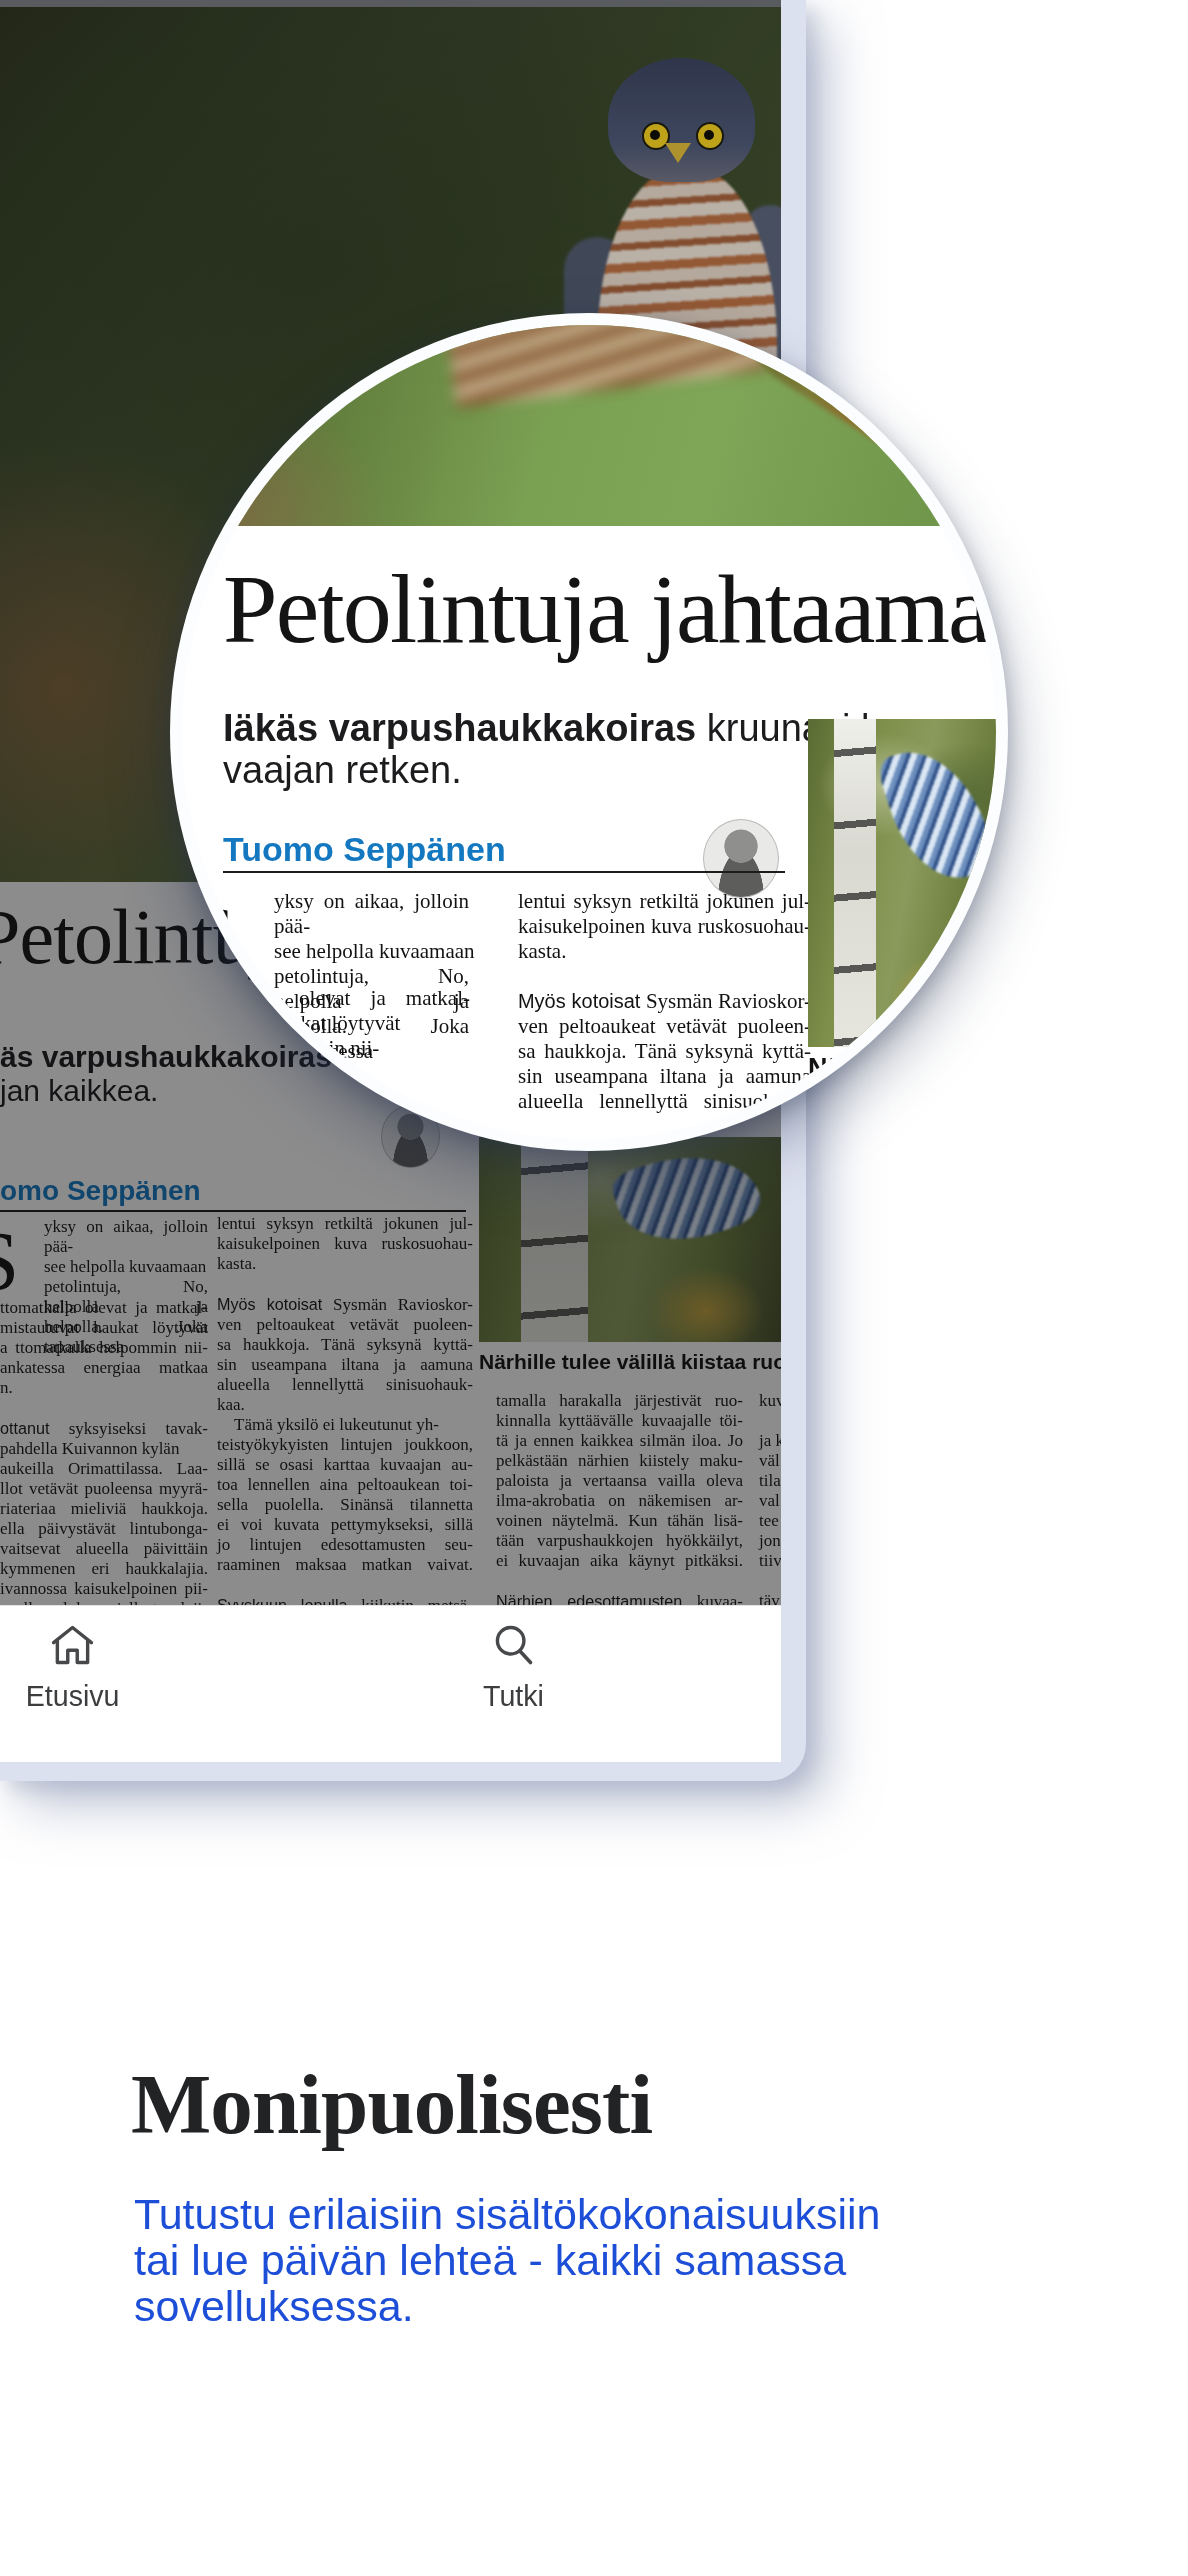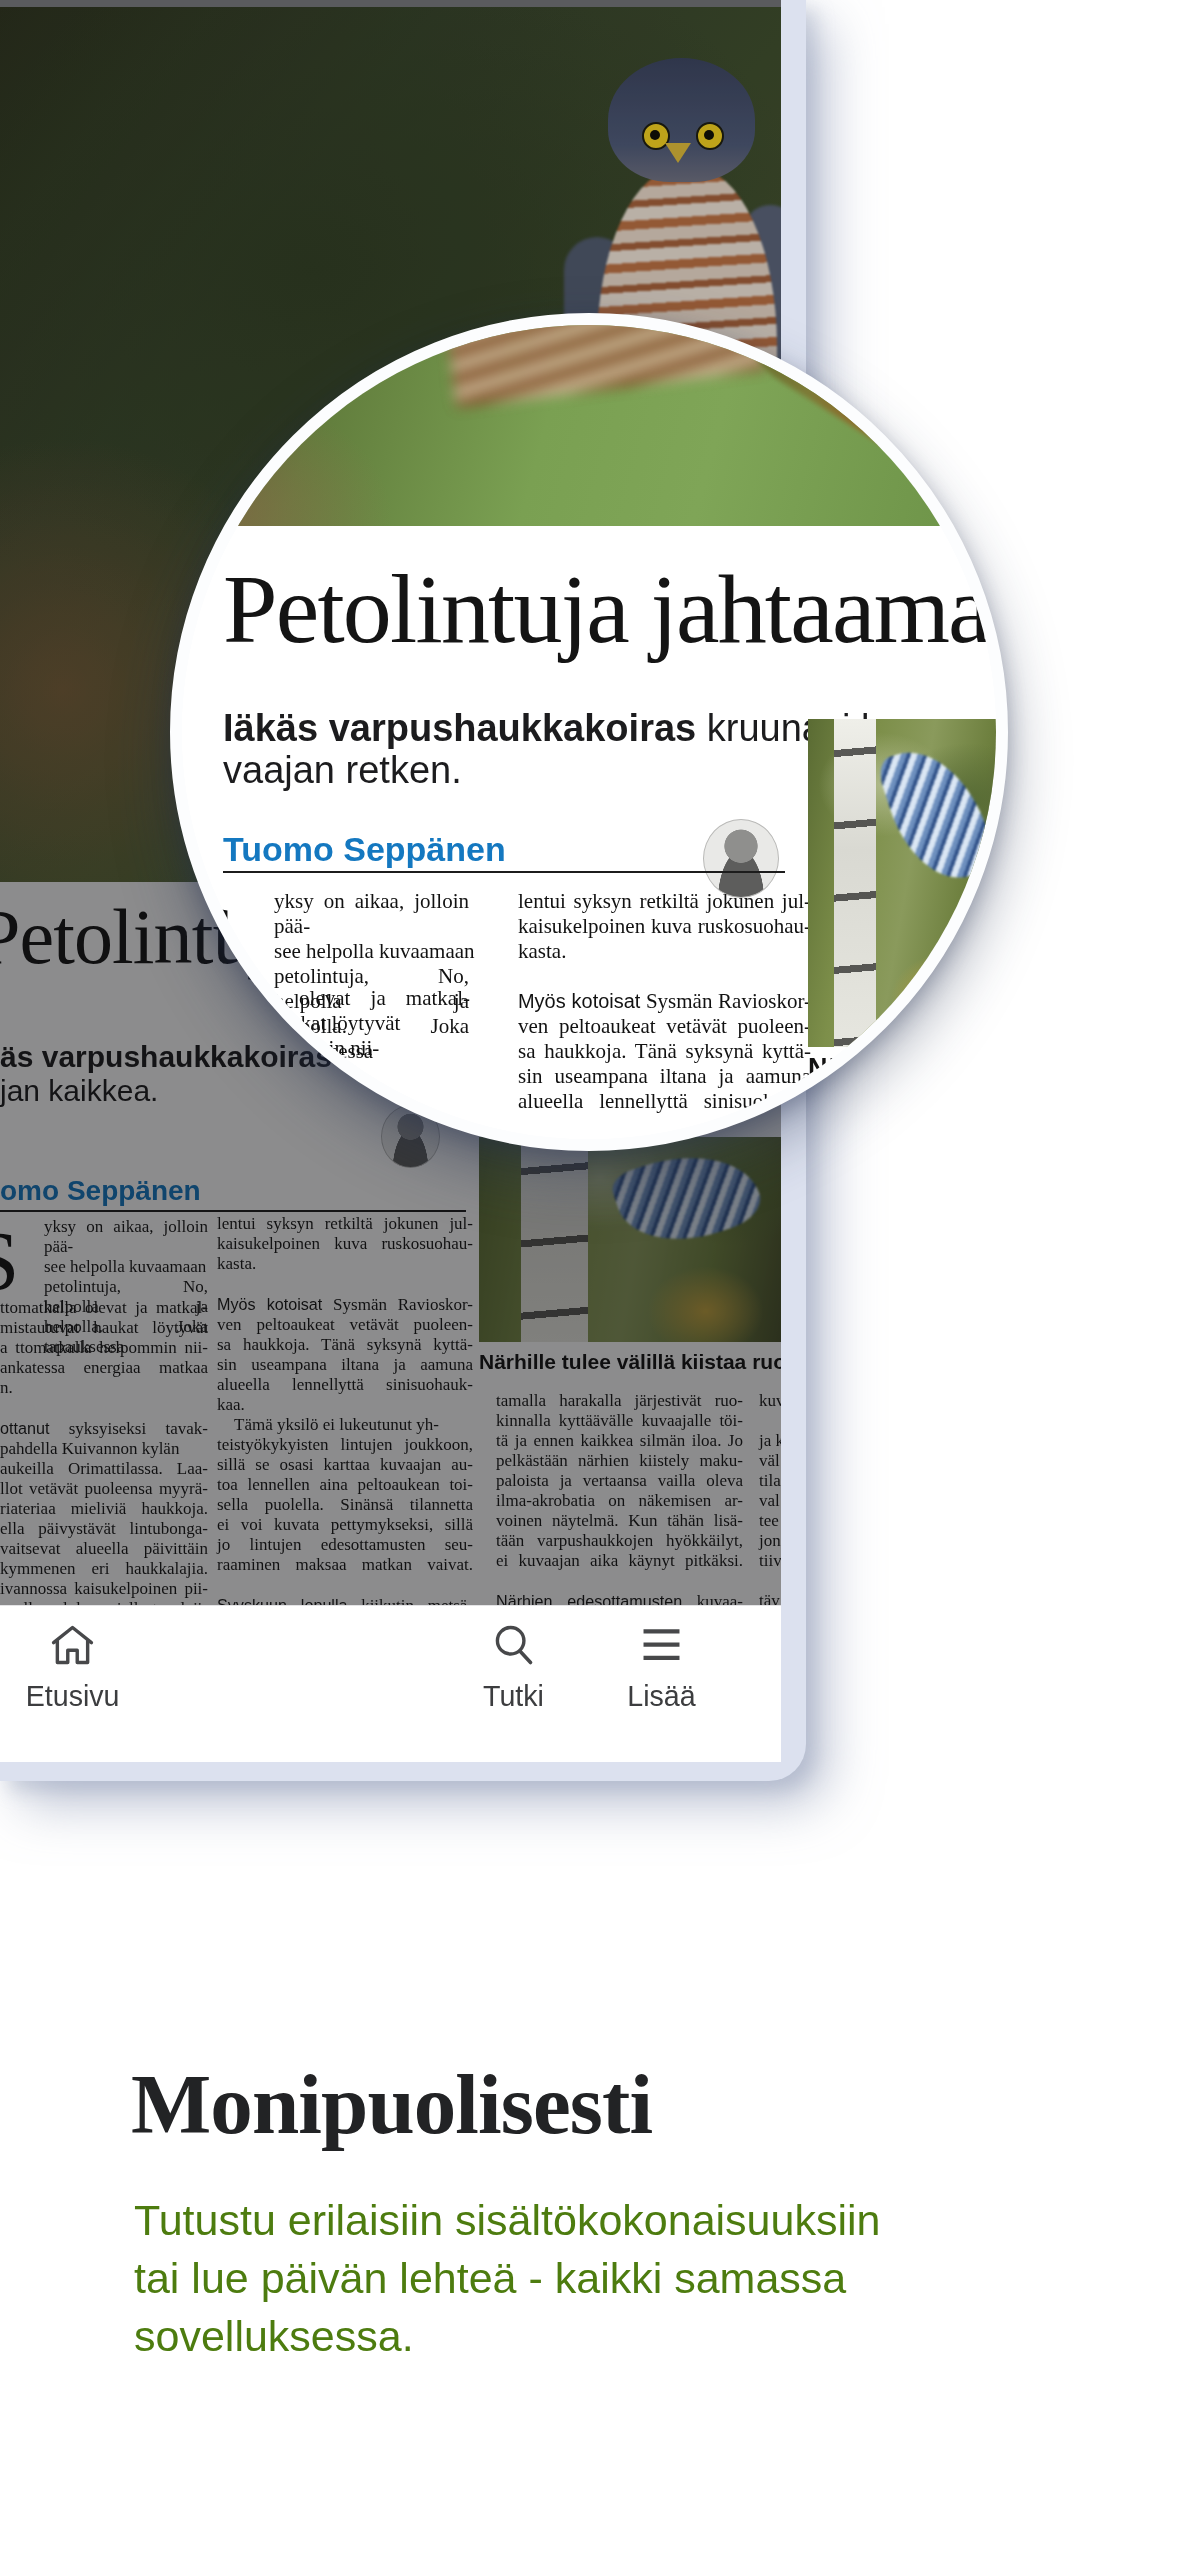--- a/index.html
+++ b/index.html
@@ -97,21 +97,21 @@
   .m-lead{left:41px;top:181px;font-size:38px;line-height:42px;}
   .m-byline{left:41px;top:304px;font-size:34px;}
   .m-rule{left:41px;top:345px;width:562px;}
   .m-avatar{left:521px;top:293px;width:74px;height:77px;}
   .mcol .ln{font:21px/25px "Liberation Serif",serif;color:#121212;}
   .m-caption{left:626px;top:527px;font-size:27px;}
   .m-birdpic{left:626px;top:193px;width:188px;height:328px;}
   
   .promo-title{position:absolute;left:131px;top:2055px;font-family:"Liberation Serif",serif;
     font-weight:700;font-size:85px;letter-spacing:-0.9px;color:#222325;}
-  .promo-body{position:absolute;left:134px;top:2191px;font-size:43px;line-height:58px;color:#4d7c0f;
+  .promo-body{position:absolute;left:134px;top:2191px;font-size:43px;line-height:46px;color:#1d4ed8;
     white-space:pre-line;font-family:"Liberation Sans",sans-serif;}
 </style>
 </head>
 <body>
 
 <div class="stage">
 
   <div class="device">
     <div class="screen">
 
@@ -219,28 +219,20 @@
             <path d="M8 25 L28 9 L48 25 M12 22 V46 H23 V33 H33 V46 H44 V22" fill="none" stroke="#47484a" stroke-width="3.6" stroke-linecap="round" stroke-linejoin="round"></path>
           </svg>
           <span class="nav-label">Etusivu</span>
         </div>
         <div class="nav-item" style="left:440px;">
           <svg width="53" height="53" viewBox="0 0 56 56">
             <circle cx="25" cy="23" r="14" fill="none" stroke="#47484a" stroke-width="3.6"></circle>
             <line x1="35" y1="34" x2="46" y2="46" stroke="#47484a" stroke-width="3.8" stroke-linecap="round"></line>
           </svg>
           <span class="nav-label">Tutki</span>
-        </div>
-        <div class="nav-item" style="left:588px;">
-          <svg width="53" height="53" viewBox="0 0 56 56">
-            <line x1="9" y1="13" x2="47" y2="13" stroke="#47484a" stroke-width="4.4"></line>
-            <line x1="9" y1="27" x2="47" y2="27" stroke="#47484a" stroke-width="4.4"></line>
-            <line x1="9" y1="41" x2="47" y2="41" stroke="#47484a" stroke-width="4.4"></line>
-          </svg>
-          <span class="nav-label">Lisää</span>
         </div>
       </div>
     </div>
     <div class="frame-top"></div>
   </div>
 
   <div class="loupe">
     <div class="mphoto">
       <div class="mbreast"></div>
       <div class="mbranch"></div>

